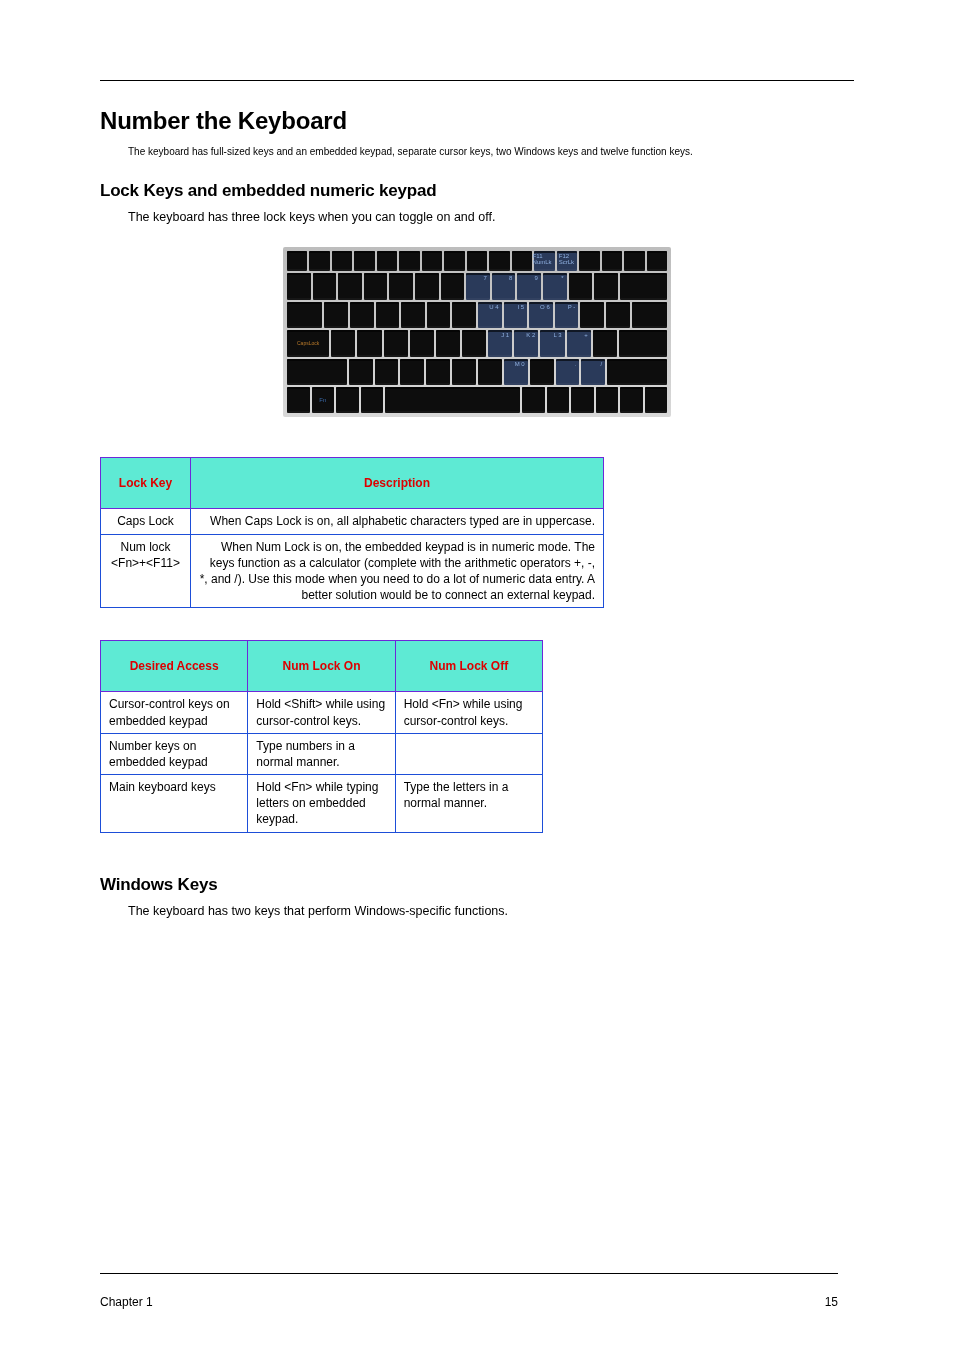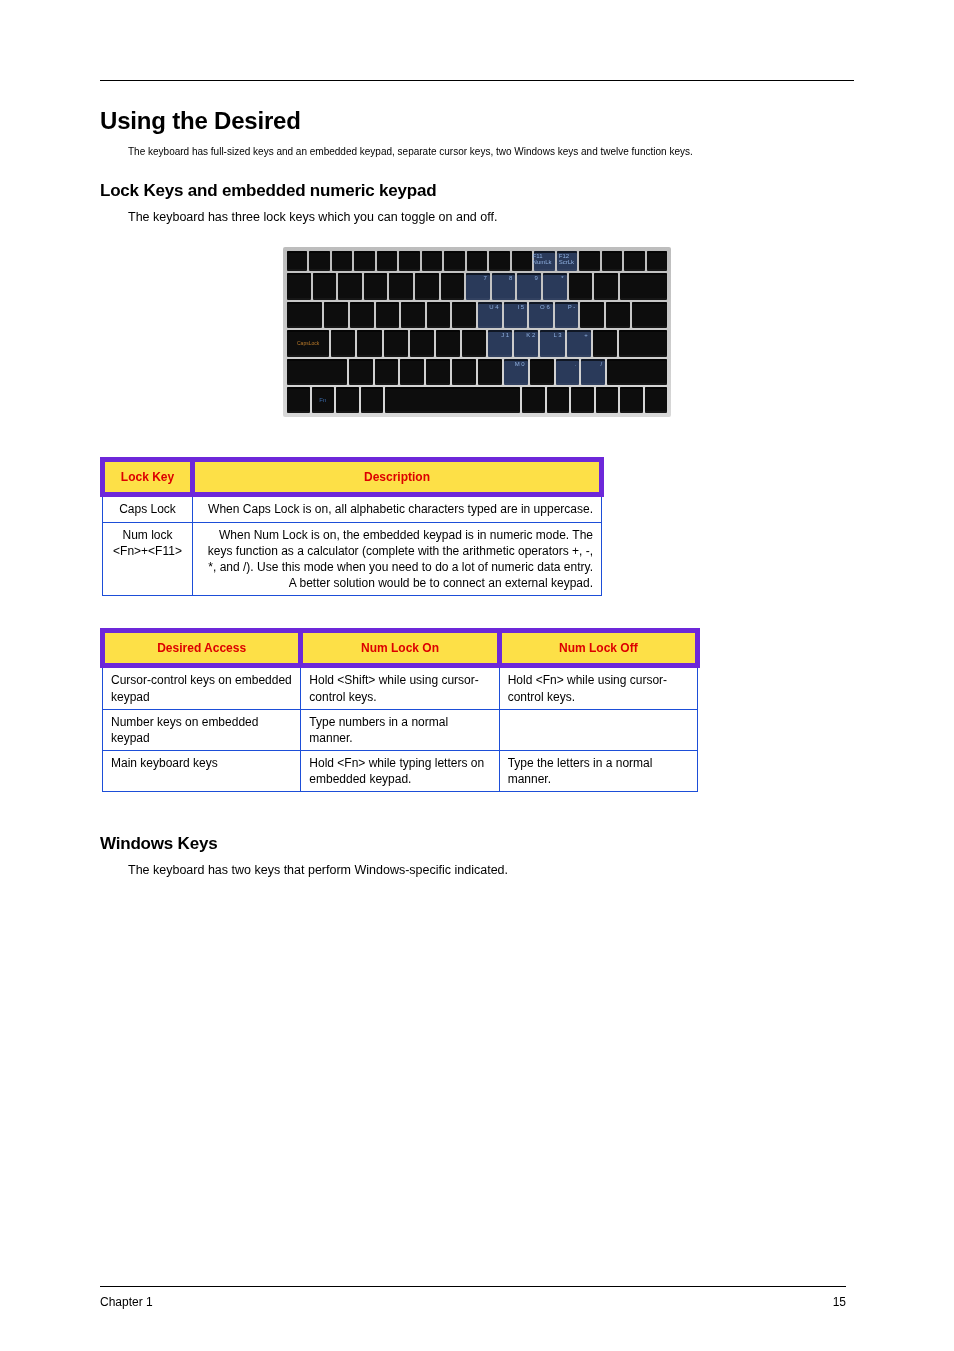--- a/index.html
+++ b/index.html
@@ -64,67 +64,67 @@
   .kbd-key.hl::after { content: attr(data-t); color: #8fb0e0; font-size: 6px; position: absolute; top: 2px; right: 3px; white-space: pre; }
   .kbd-key.capslock::after { content: "CapsLock"; color: #b97a2a; font-size: 5px; position: absolute; top: 50%; left: 50%; transform: translate(-50%,-50%); }
   .kbd-key.fn::after { content: "Fn"; color: #3a6aaa; font-size: 6px; position: absolute; top: 50%; left: 50%; transform: translate(-50%,-50%); }
 
   table.info {
     border-collapse: collapse;
     margin-left: 0;
     font-size: 12px;
   }
   table.info th {
-    background: #fde047;
+    background: #5eead4;
     color: #dd0000;
     font-weight: bold;
     text-align: center;
-    border: 5px solid #6d28d9;
-    padding: 8px 8px;
+    border: 1px solid #6d28d9;
+    padding: 18px 8px;
   }
   table.info td {
     border: 1px solid #1d4ed8;
     padding: 4px 8px;
     vertical-align: top;
     line-height: 1.35;
   }
   table.t1 { width: 504px; margin-bottom: 32px; }
   table.t1 td.c1, table.t1 th.c1 { width: 90px; text-align: center; }
   table.t1 td.c2 { text-align: right; }
-  table.t2 { width: 600px; margin-bottom: 42px; }
+  table.t2 { width: 443px; margin-bottom: 42px; }
   table.t2 th, table.t2 td { width: 33.33%; text-align: left; }
   table.t2 th { text-align: center; }
   .para {
     font-size: 12.5px;
     margin: 0 0 18px 28px;
     line-height: 1.35;
   }
   .footer {
     position: absolute;
     left: 100px;
-    right: 108px;
+    right: 116px;
     bottom: 42px;
     border-top: 1px solid #000;
-    padding-top: 8px;
+    padding-top: 21px;
     font-size: 12px;
     display: flex;
     justify-content: space-between;
   }
 </style>
 </head>
 <body>
 
 <div class="page">
   <div class="top-rule"></div>
 
-  <h1>Using the Desired</h1>
+  <h1>Number the Keyboard</h1>
   <p class="intro">The keyboard has full-sized keys and an embedded keypad, separate cursor keys, two Windows keys and twelve function keys.</p>
 
   <h2>Lock Keys and embedded numeric keypad</h2>
-  <p class="subintro">The keyboard has three lock keys which you can toggle on and off.</p>
+  <p class="subintro">The keyboard has three lock keys when you can toggle on and off.</p>
 
   <div class="kbd-image">
     <div class="kbd-rows">
       <div class="kbd-row" style="flex:0.75">
         <div class="kbd-key"></div>
           <div class="kbd-key"></div>
           <div class="kbd-key"></div>
           <div class="kbd-key"></div>
           <div class="kbd-key"></div>
           <div class="kbd-key"></div>
@@ -260,19 +260,19 @@
       </tr>
       <tr>
         <td>Main keyboard keys</td>
         <td>Hold &lt;Fn&gt; while typing letters on embedded keypad.</td>
         <td>Type the letters in a normal manner.</td>
       </tr>
     </tbody>
   </table>
 
   <h2>Windows Keys</h2>
-  <p class="subintro">The keyboard has two keys that perform Windows-specific indicated.</p>
+  <p class="subintro">The keyboard has two keys that perform Windows-specific functions.</p>
 
   <div class="footer">
     <span>Chapter 1</span>
     <span>15</span>
   </div>
 </div>
 
 </body></html>

